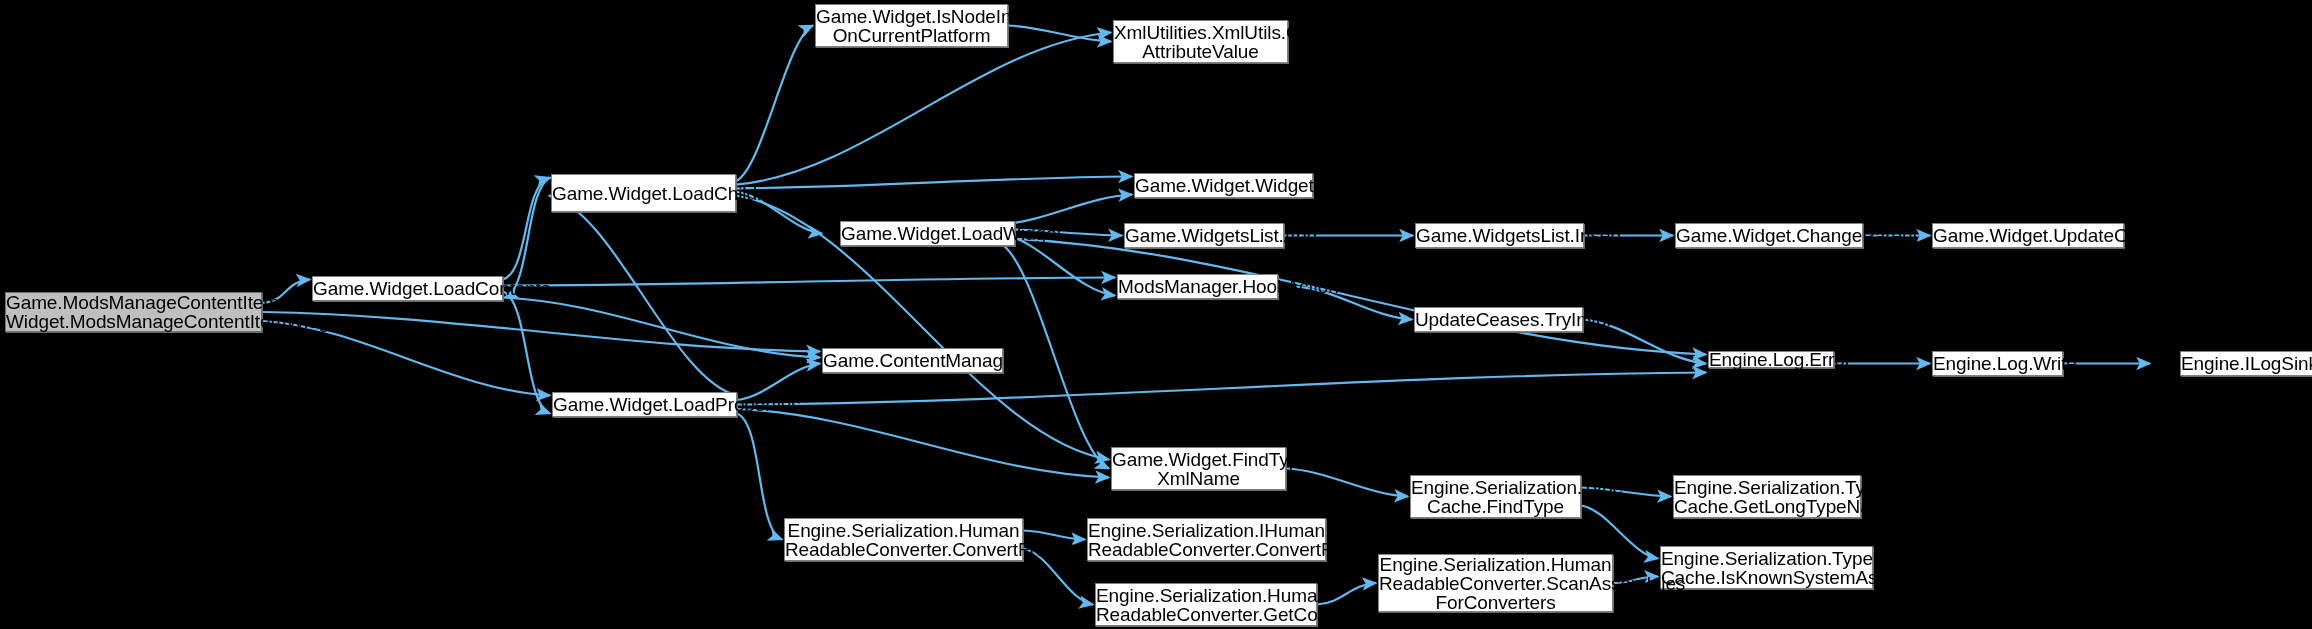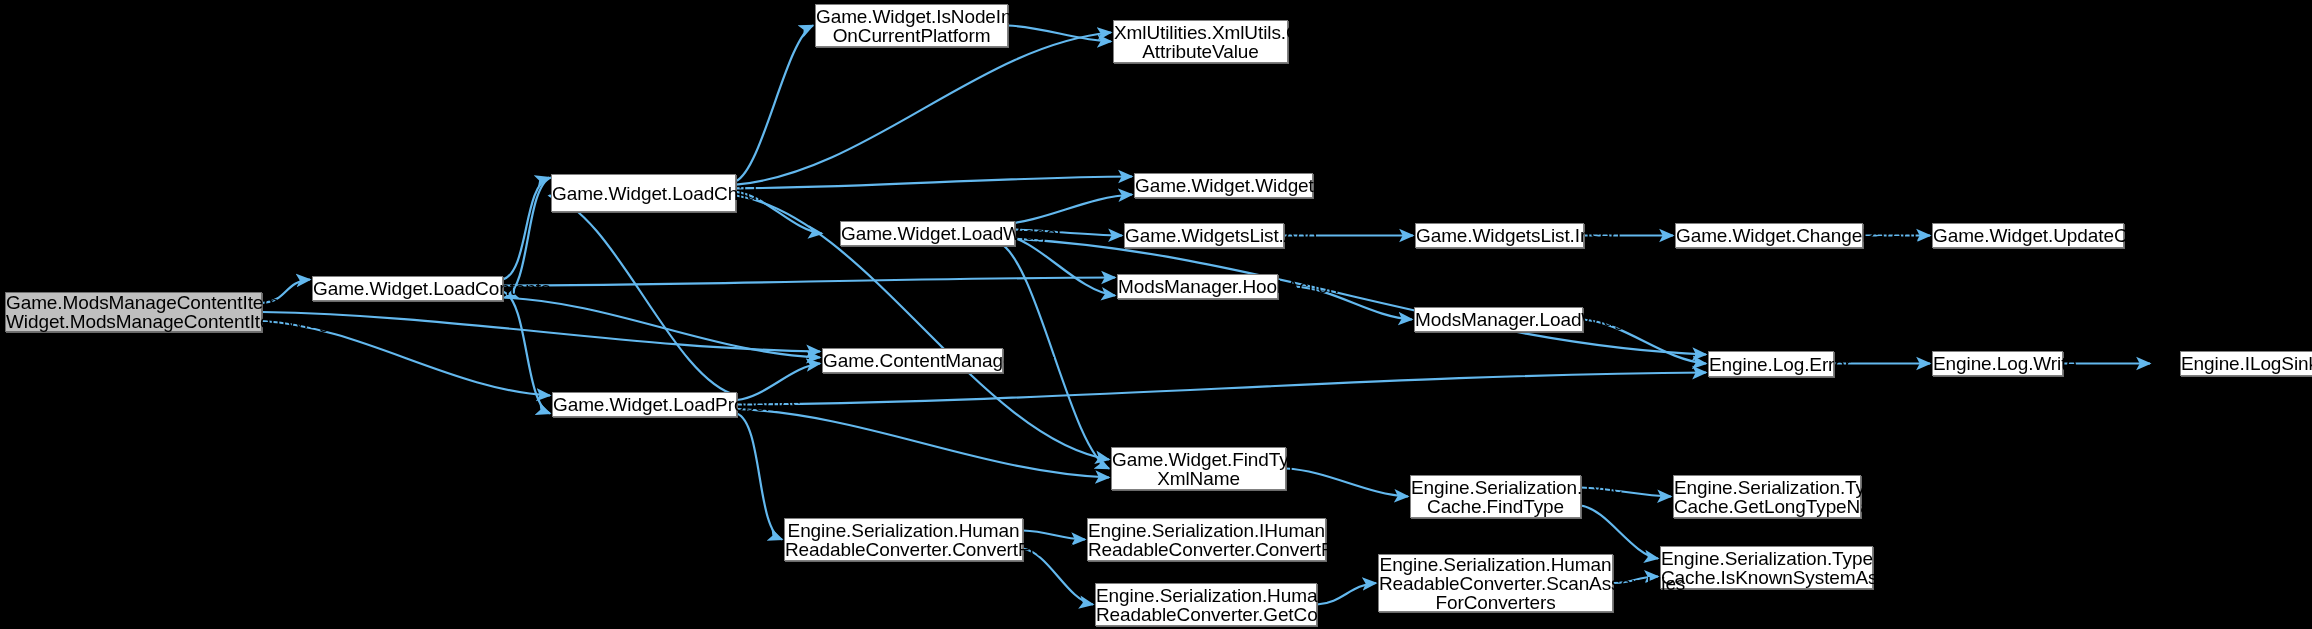--- a/index.html
+++ b/index.html
@@ -108,25 +108,25 @@
       <div class="node" style="left: 312px; top: 276px; width: 191px; height: 25px;"><span>Game.Widget.LoadContents</span></div>
       <div class="node" style="left: 551px; top: 174px; width: 185px; height: 38px;"><span>Game.Widget.LoadChildren</span></div>
       <div class="node" style="left: 824px; top: 221px; width: 175px; height: 25px; margin-left: 16px;"><span>Game.Widget.LoadWidget</span></div>
       <div class="node" style="left: 815px; top: 4px; width: 193px; height: 43px;"><span>Game.Widget.IsNodeIncluded
 OnCurrentPlatform</span></div>
       <div class="node" style="left: 1113px; top: 20px; width: 175px; height: 43px;"><span>XmlUtilities.XmlUtils.Get
 AttributeValue</span></div>
       <div class="node" style="left: 1134px; top: 173px; width: 179px; height: 25px;"><span>Game.Widget.Widget</span></div>
       <div class="node" style="left: 1124px; top: 223px; width: 160px; height: 25px;"><span>Game.WidgetsList.Add</span></div>
       <div class="node" style="left: 1117px; top: 274px; width: 161px; height: 25px;"><span>ModsManager.HookAction</span></div>
-      <div class="node" style="left: 1414px; top: 307px; width: 169px; height: 25px;"><span>ModsManager.LoadWidget</span></div>
+      <div class="node" style="left: 1414px; top: 307px; width: 169px; height: 25px;"><span>UpdateCeases.TryInvoke</span></div>
       <div class="node" style="left: 1415px; top: 223px; width: 169px; height: 25px;"><span>Game.WidgetsList.Insert</span></div>
       <div class="node" style="left: 1675px; top: 223px; width: 188px; height: 25px;"><span>Game.Widget.ChangeParent</span></div>
       <div class="node" style="left: 1932px; top: 223px; width: 192px; height: 25px;"><span>Game.Widget.UpdateCeases</span></div>
-      <div class="node" style="left: 1708px; top: 351px; width: 126px; height: 26px;"><span>Engine.Log.Error</span></div>
+      <div class="node" style="left: 1708px; top: 351px; width: 126px; height: 17px;"><span>Engine.Log.Error</span></div>
       <div class="node" style="left: 1932px; top: 351px; width: 131px; height: 25px;"><span>Engine.Log.Write</span></div>
       <div class="node" style="left: 2152px; top: 351px; width: 147px; height: 25px; margin-left: 28px;"><span>Engine.ILogSink.Log</span></div>
       <div class="node" style="left: 822px; top: 348px; width: 181px; height: 25px;"><span>Game.ContentManager.Get</span></div>
       <div class="node" style="left: 552px; top: 392px; width: 185px; height: 25px;"><span>Game.Widget.LoadProperties</span></div>
       <div class="node" style="left: 1111px; top: 447px; width: 175px; height: 43px;"><span>Game.Widget.FindTypeFrom
 XmlName</span></div>
       <div class="node" style="left: 1410px; top: 475px; width: 171px; height: 43px;"><span>Engine.Serialization.Type
 Cache.FindType</span></div>
       <div class="node" style="left: 1673px; top: 475px; width: 188px; height: 43px;"><span>Engine.Serialization.Type
 Cache.GetLongTypeName</span></div>

